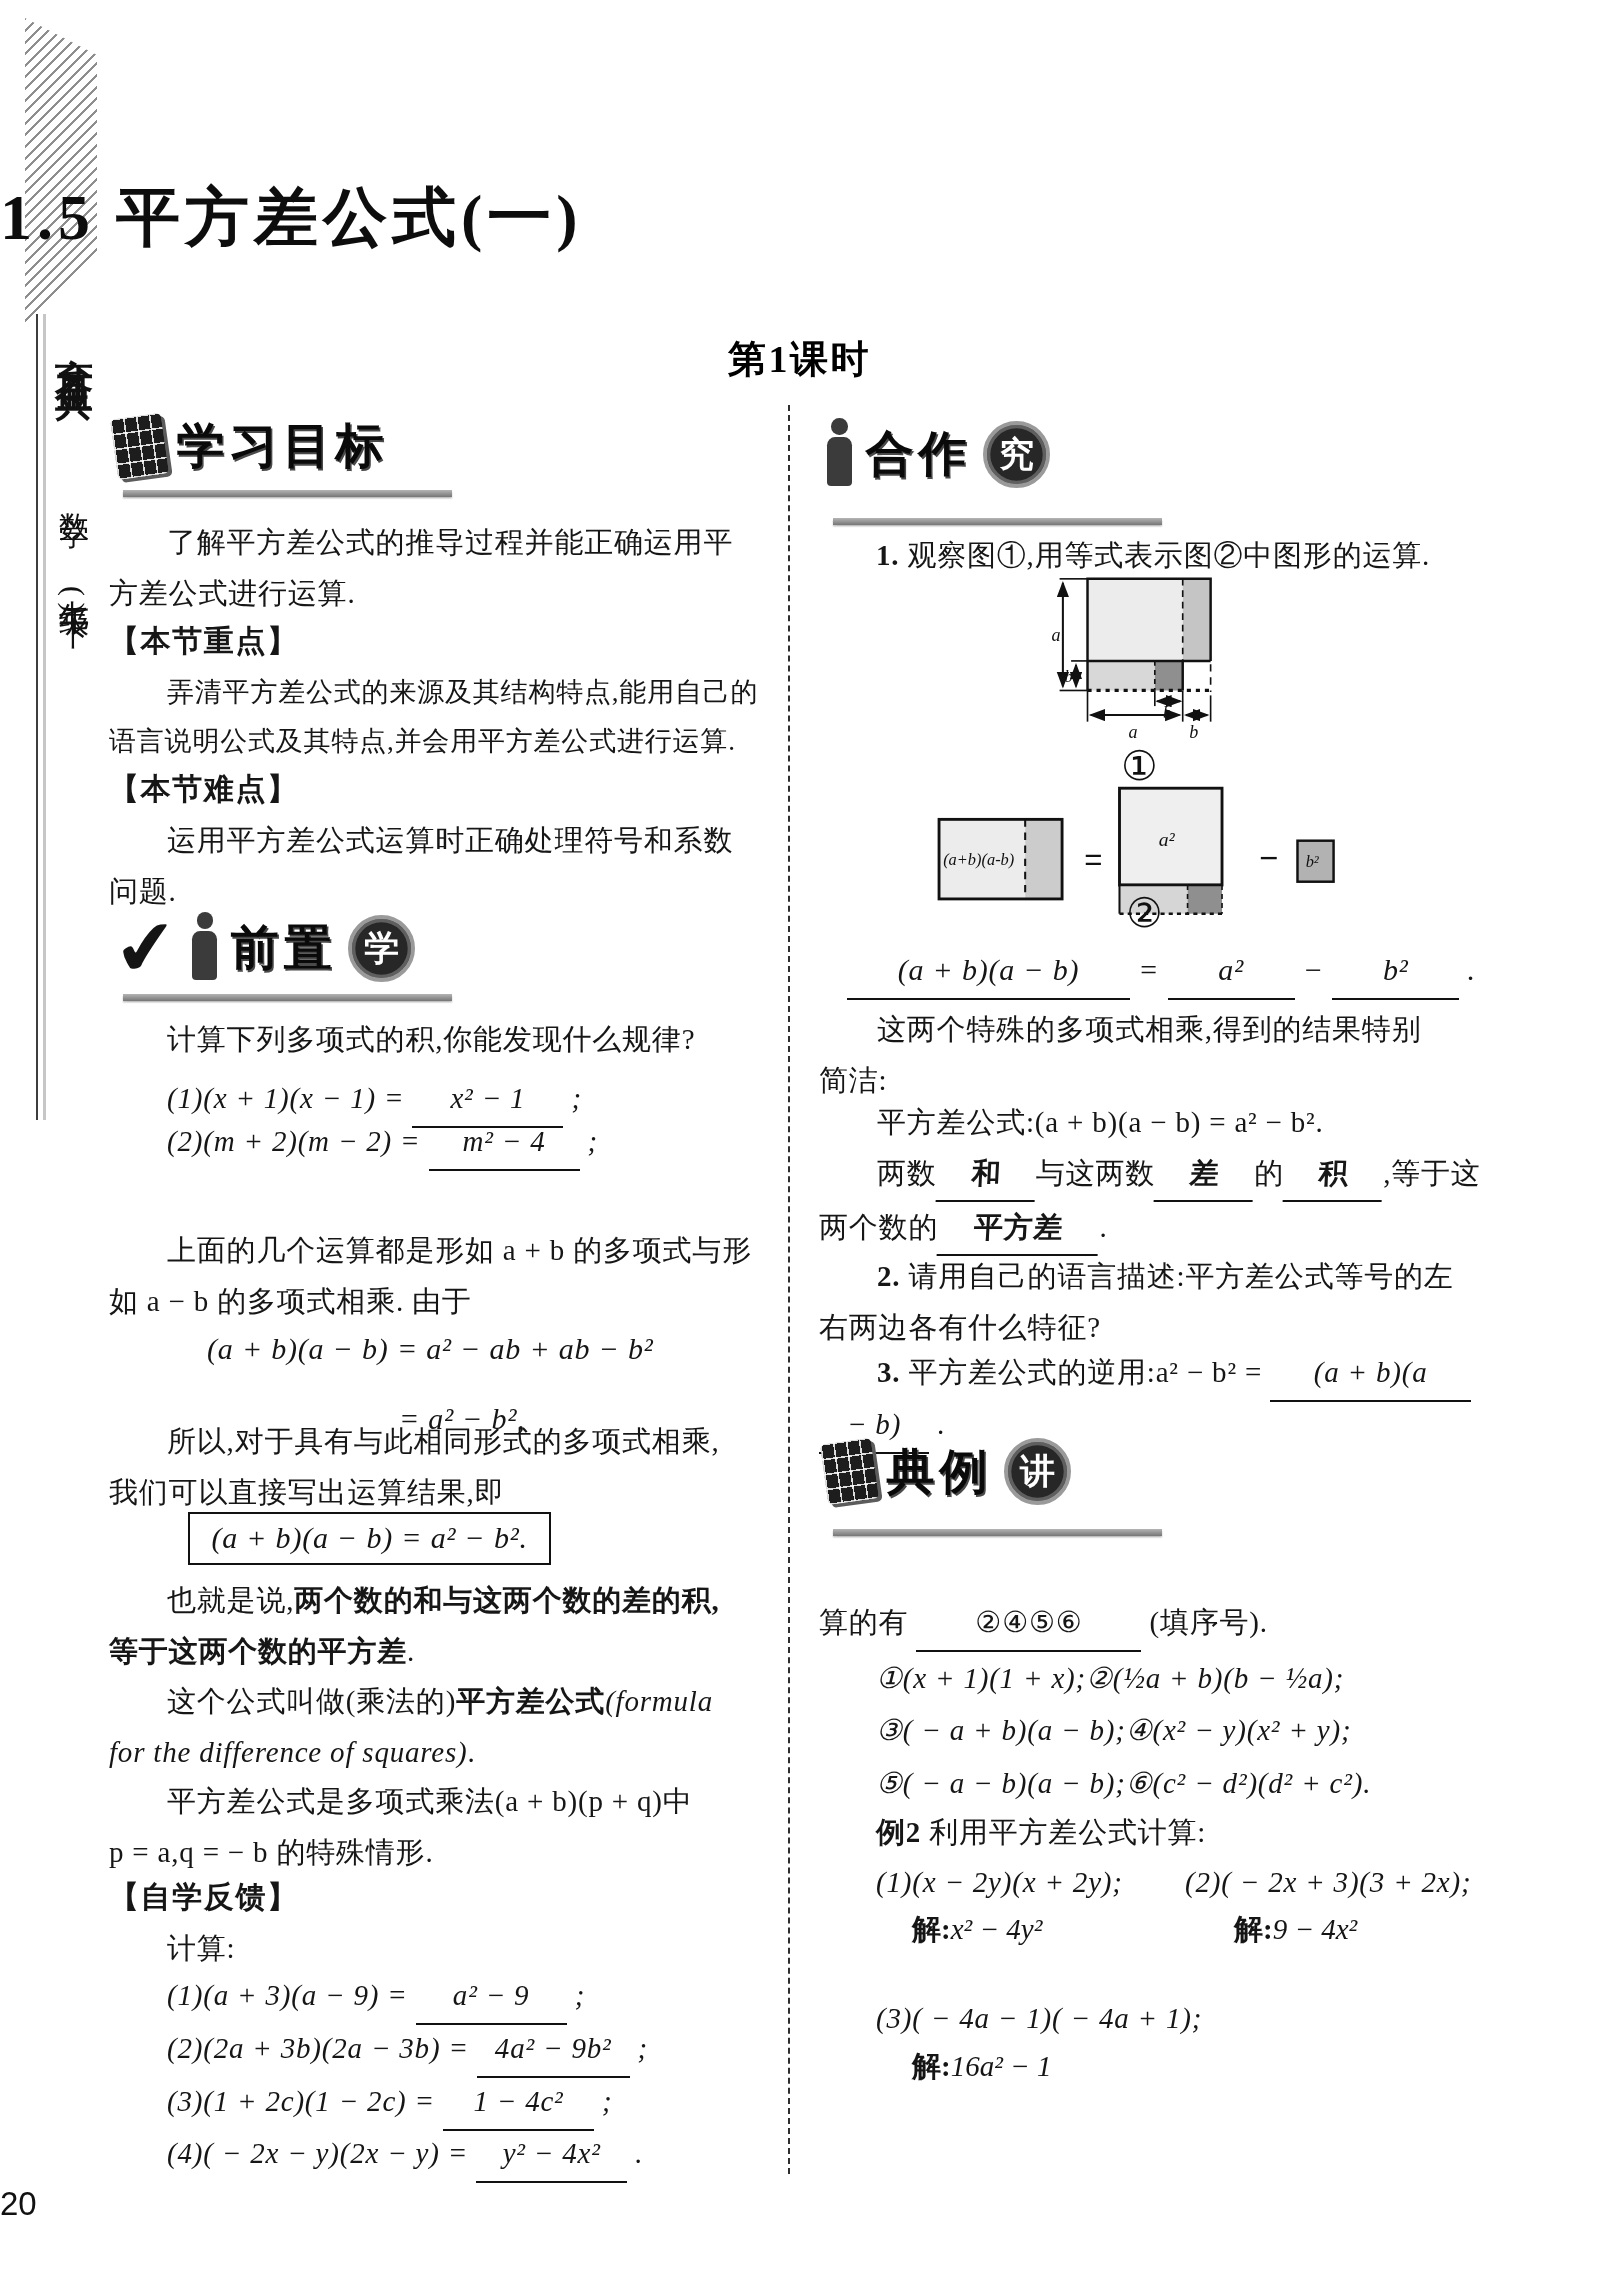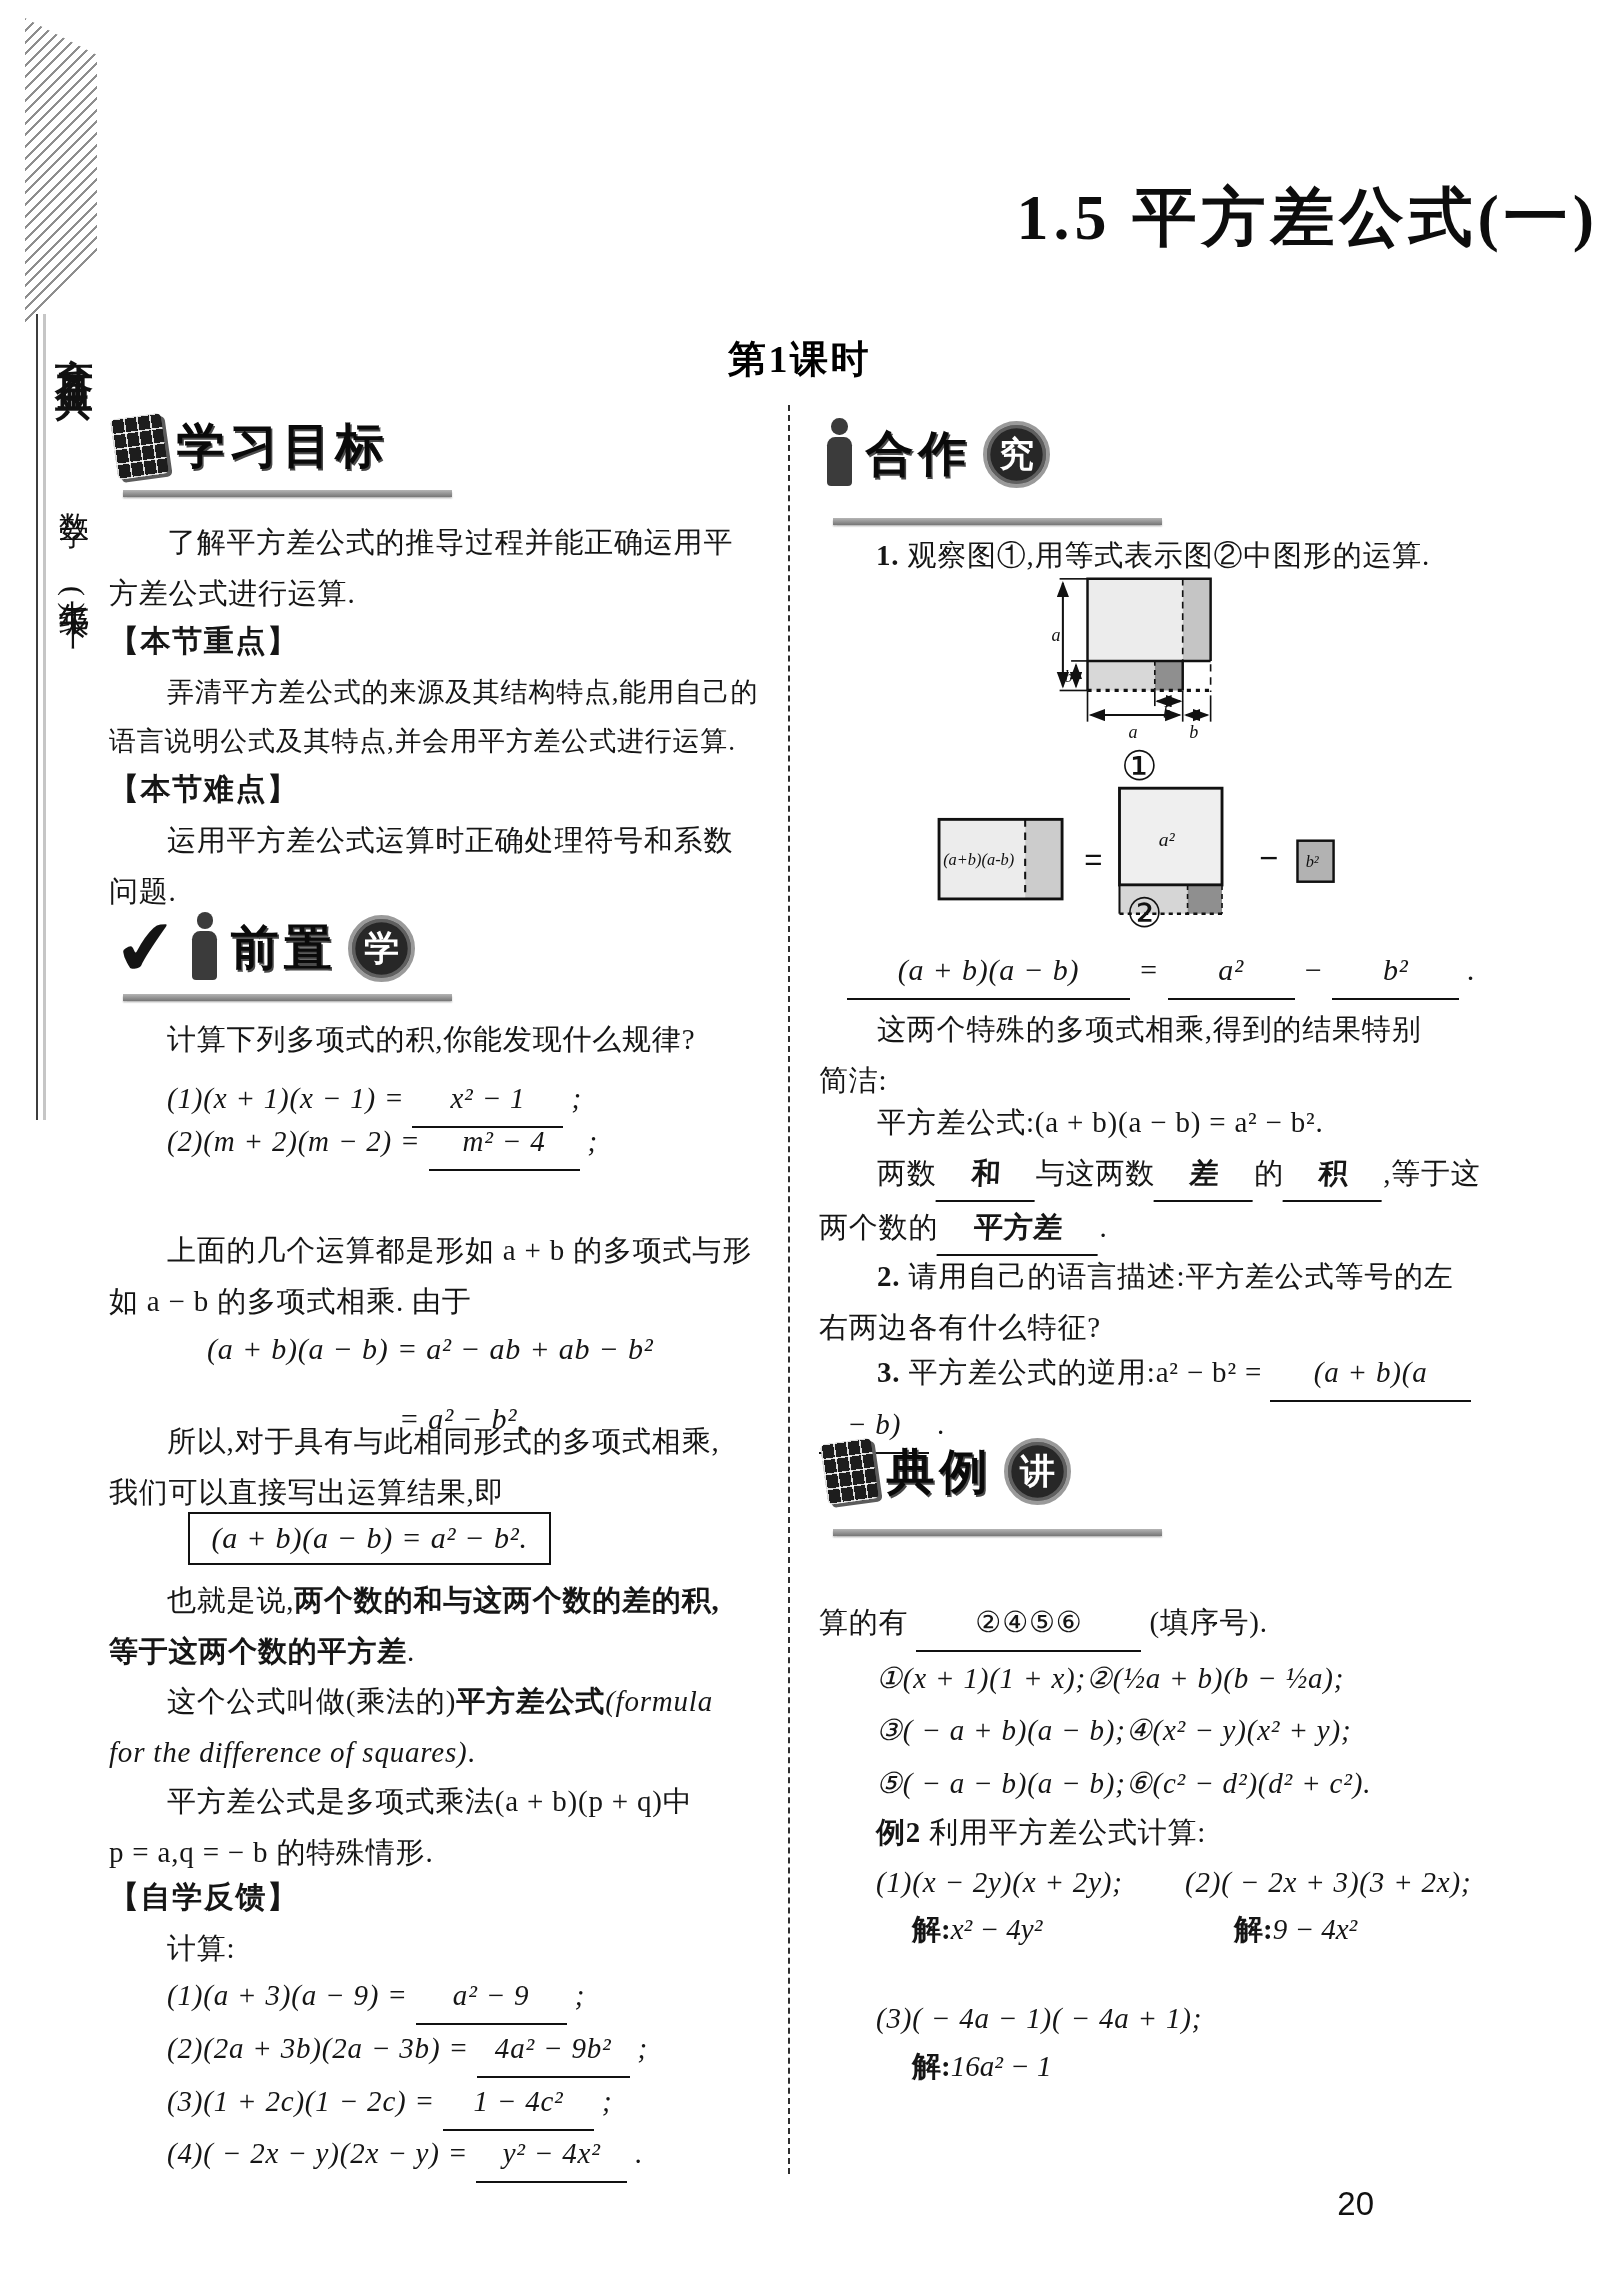--- a/index.html
+++ b/index.html
@@ -47,23 +47,23 @@
   .vtext{position:absolute;writing-mode:vertical-rl;font-family:"Liberation Serif",serif;color:#111;}
   #hatch{position:absolute;left:25px;top:18px;width:72px;height:309px;
          background:repeating-linear-gradient(135deg,#8e8e8e 0 2.1px,transparent 2.1px 8.2px);
          clip-path:polygon(0 0,100% 12%,100% 76%,0 100%);}
   
   #divider{position:absolute;left:788px;top:405px;height:1769px;width:0;
            border-left:2.5px dashed #2e2e2e;}
   .figlabel{position:absolute;font-size:41px;font-family:"DejaVu Sans",sans-serif;color:#111;}
   .svgtext{font-family:"Liberation Serif",serif;font-style:italic;fill:#111;}
   .solrow{position:absolute;font-size:29px;font-family:"Liberation Serif",serif;white-space:nowrap;}
-  #pagenum{position:absolute;top:2185px;left:0;width:1374px;text-align:right;
+  #pagenum{position:absolute;top:2185px;left:0;width:1374px;text-align:left;
            font-family:"Liberation Sans",sans-serif;font-size:33px;color:#111;}
-  #title{position:absolute;top:174px;left:0;width:1599px;text-align:right;font-size:64px;
+  #title{position:absolute;top:174px;left:0;width:1599px;text-align:left;font-size:64px;
          font-weight:700;letter-spacing:5px;color:#0d0d0d;}
   #lesson{position:absolute;top:334px;left:0;width:1599px;text-align:center;font-size:38px;
           font-weight:700;letter-spacing:2.5px;color:#000000;}
 </style>
 </head>
 <body>
 
 <div id="page">
 
   <div id="hatch"></div>

